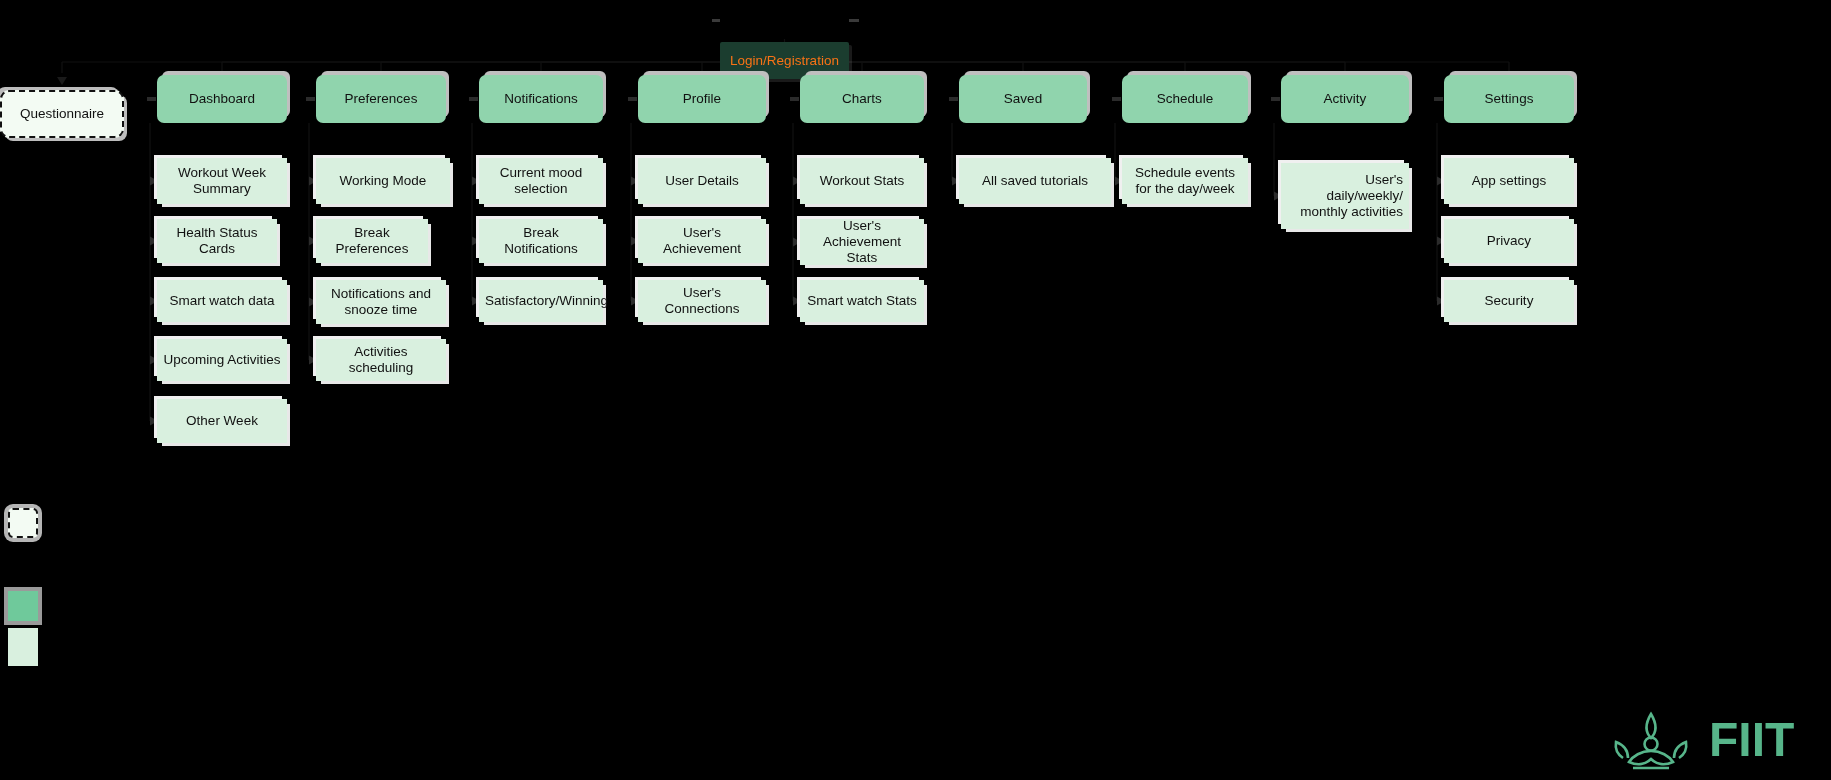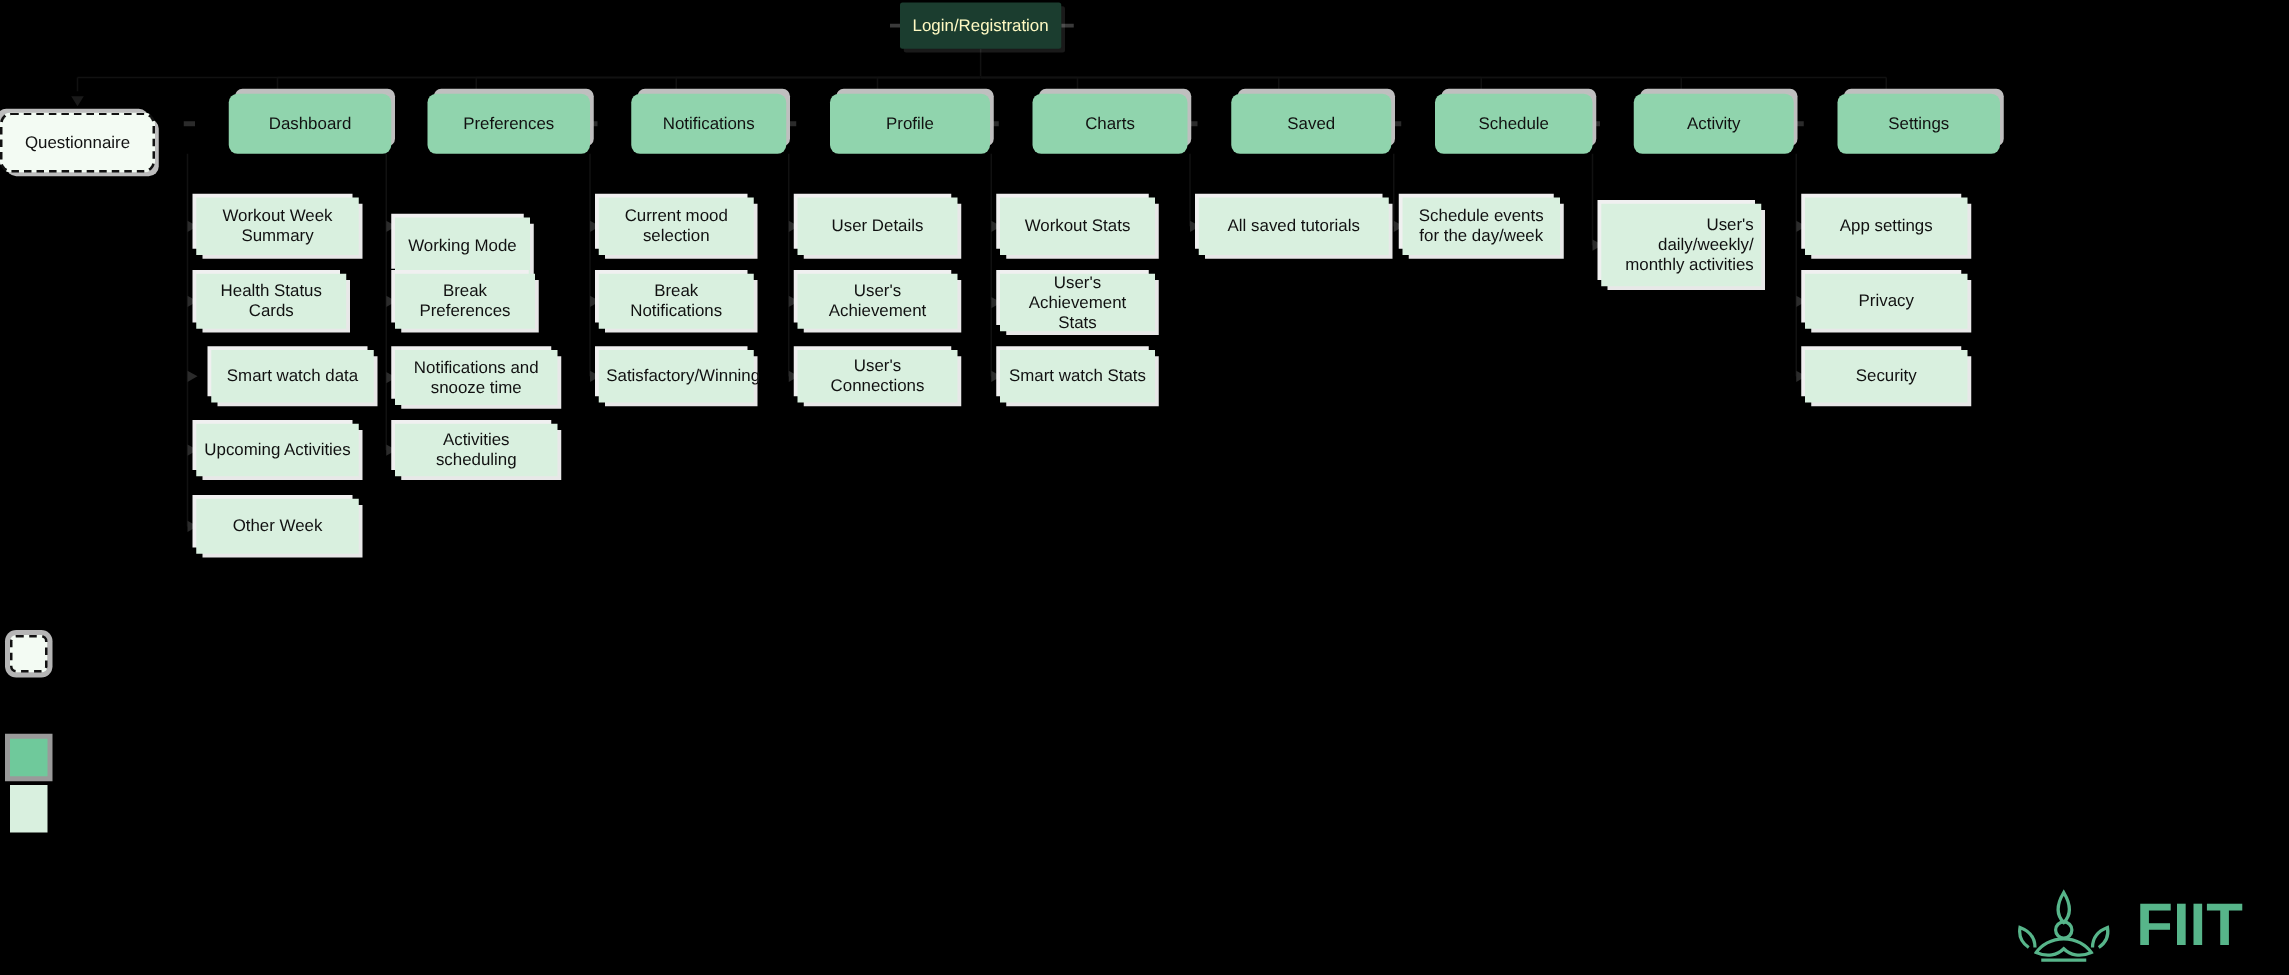--- a/index.html
+++ b/index.html
@@ -42,32 +42,32 @@
     color: #111111;
     font-size: 13.5px;
     padding: 2px 6px;
     z-index: 3;
   }
   .node .lbl { display: block; width: 100%; }
 
   
   .node.root {
     background: #1b3d2f;
-    color: #fef9c3;
+    color: #f97316;
     border-radius: 2px;
     font-size: 13.5px;
     box-shadow: 3px 3px 0 rgba(255,255,255,0.10);
+    margin-top: 40px;
   }
 
   
   .node.level1 {
     background: #90d4ad;
     border-radius: 7px;
     box-shadow: 4px -5px 0 -1px #bfbfbf;
-    margin-left: 26px;
   }
 
   
   .node.level2 {
     background: #d9f0df;
     border-radius: 0px;
     box-shadow: 4px 4px 0 -1px #e8e8e8, -4px -4px 0 -1px #f0f0f0;
   }
 
   
@@ -227,33 +227,33 @@
       </div>
       <div class="node level1" style="left: 157px; top: 75px; width: 130px; height: 48px;">
         <span class="lbl">Dashboard</span>
       </div>
       <div class="node level2" style="left: 157px; top: 158px; width: 130px; height: 46px;">
         <span class="lbl">Workout Week Summary</span>
       </div>
       <div class="node level2" style="left: 157px; top: 219px; width: 120px; height: 44px;">
         <span class="lbl">Health Status Cards</span>
       </div>
-      <div class="node level2" style="left: 157px; top: 280px; width: 130px; height: 42px; margin-left: 12px;">
+      <div class="node level2" style="left: 157px; top: 280px; width: 130px; height: 42px;">
         <span class="lbl">Smart watch data</span>
       </div>
       <div class="node level2" style="left: 157px; top: 339px; width: 130px; height: 42px;">
         <span class="lbl">Upcoming Activities</span>
       </div>
       <div class="node level2" style="left: 157px; top: 399px; width: 130px; height: 44px;">
         <span class="lbl">Other Week</span>
       </div>
       <div class="node level1" style="left: 316px; top: 75px; width: 130px; height: 48px;">
         <span class="lbl">Preferences</span>
       </div>
-      <div class="node level2" style="left: 316px; top: 174px; width: 108px; height: 46px;">
+      <div class="node level2" style="left: 316px; top: 158px; width: 134px; height: 46px;">
         <span class="lbl">Working Mode</span>
       </div>
       <div class="node level2" style="left: 316px; top: 219px; width: 112px; height: 44px;">
         <span class="lbl">Break Preferences</span>
       </div>
       <div class="node level2" style="left: 316px; top: 280px; width: 130px; height: 44px;">
         <span class="lbl">Notifications and snooze time</span>
       </div>
       <div class="node level2" style="left: 316px; top: 339px; width: 130px; height: 42px;">
         <span class="lbl">Activities scheduling</span>

